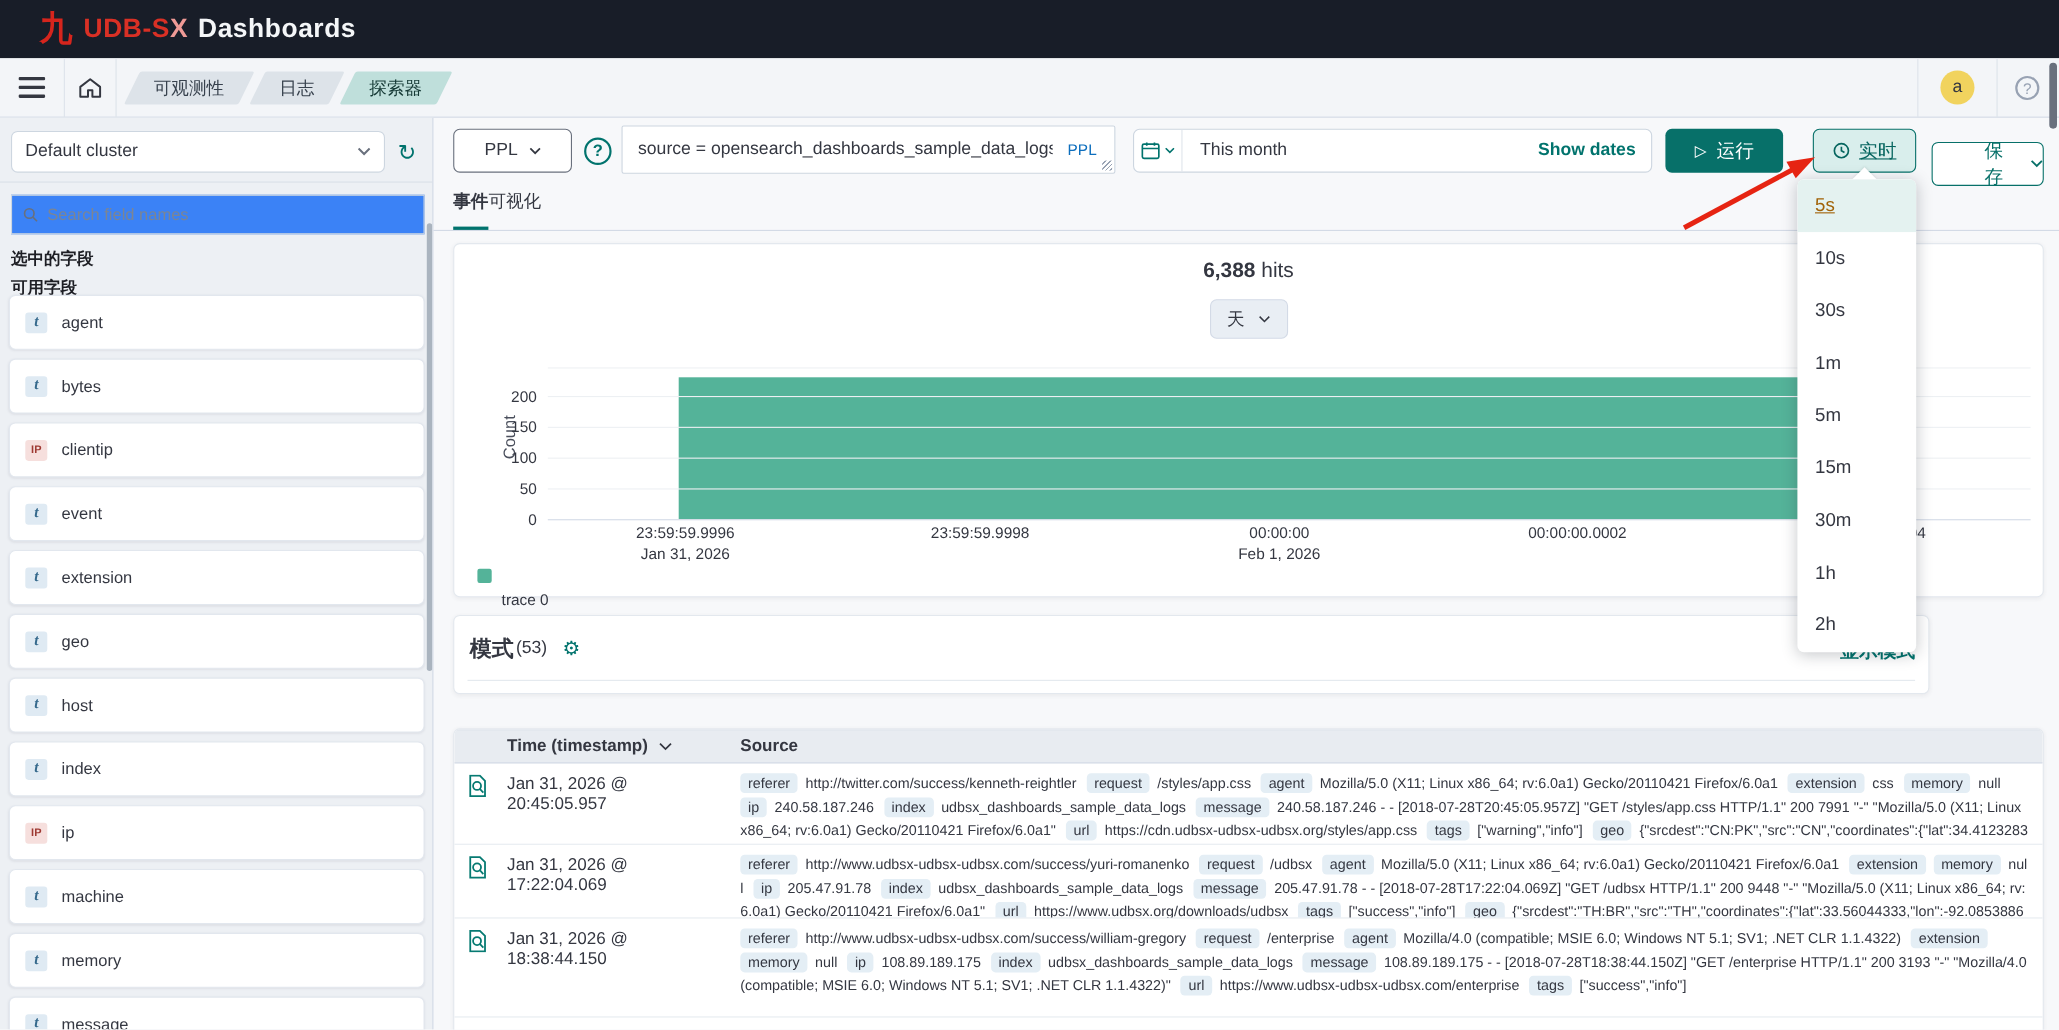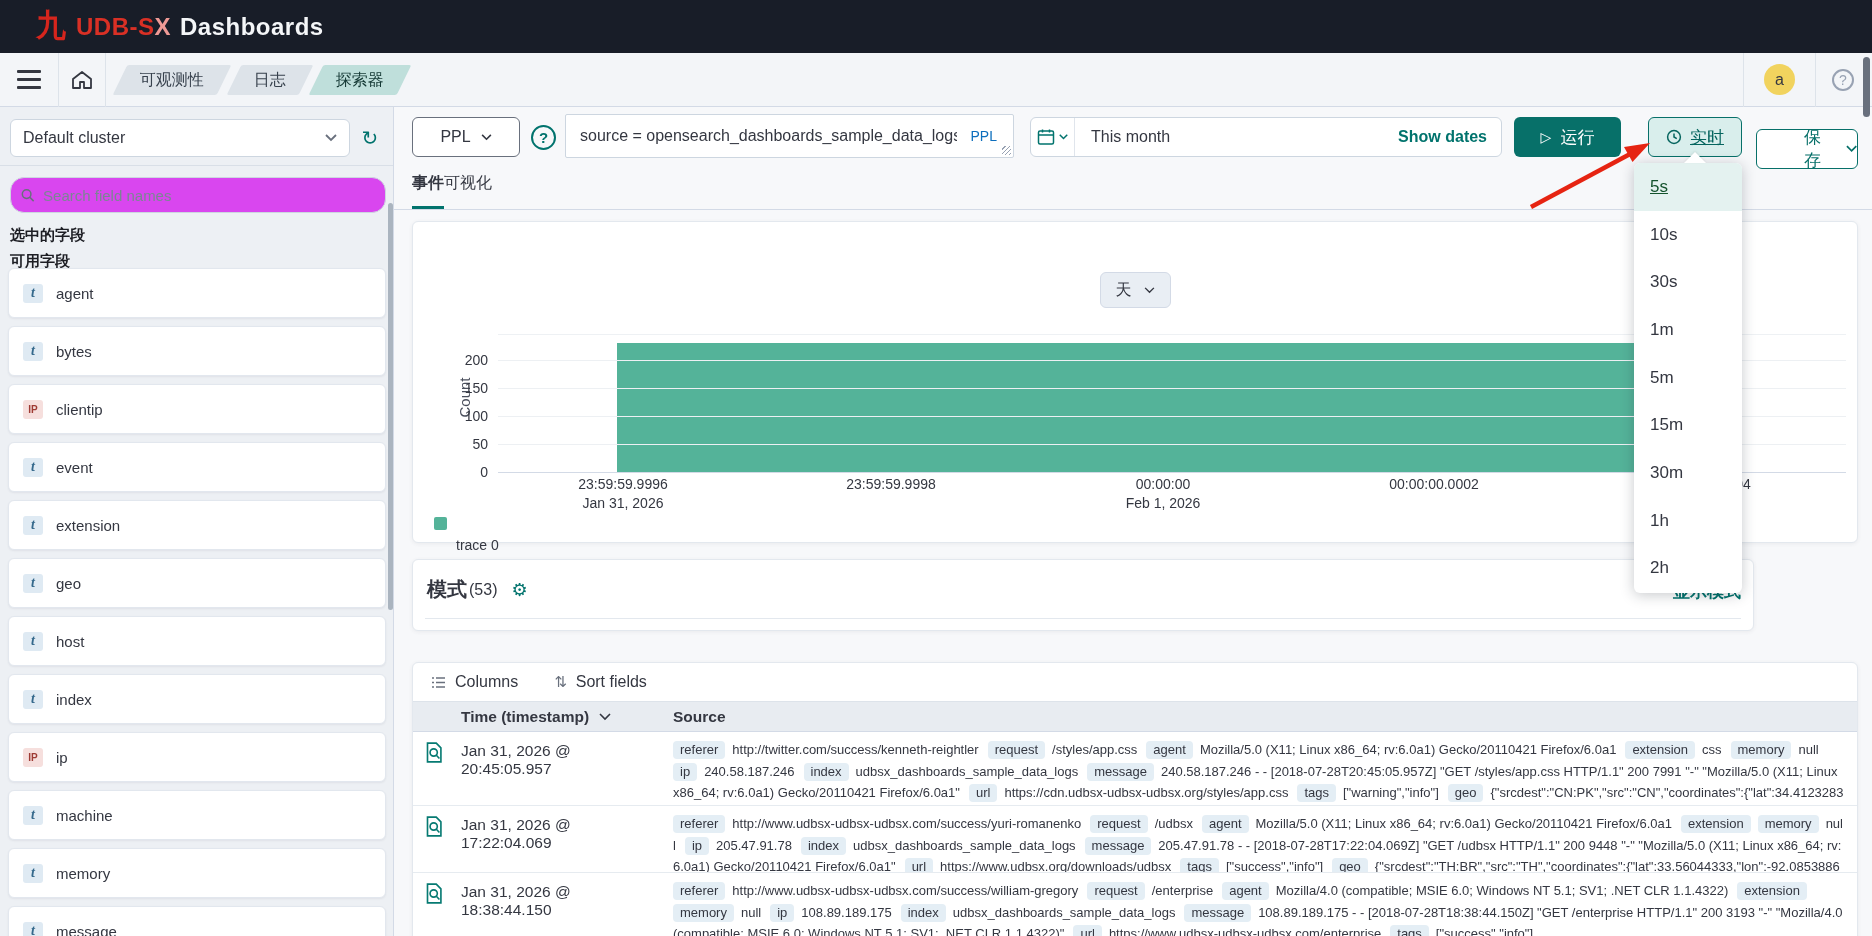--- a/index.html
+++ b/index.html
@@ -32,21 +32,21 @@
   #nav-right { margin-left:auto; display:flex; align-items:center; height:54px; }
   #avatar { width:31px; height:31px; border-radius:50%; background:#f1d35e; display:flex; align-items:center; justify-content:center; font-size:16px; color:#343741; margin:0 20px; }
   #help-circle { width:22px; height:22px; border-radius:50%; border:2px solid #98a2b3; color:#98a2b3; font-size:14px; display:flex; align-items:center; justify-content:center; margin:0 18px 0 16px; }
 
   
   #sidebar { left:0; top:107px; width:394px; height:829px; background:#edf0f4; border-right:1px solid #d3dae6; overflow:hidden; }
   #cluster-select { position:absolute; left:10px; top:12px; width:340px; height:38px; background:#fff; border:1px solid #cdd6e0; border-radius:6px; display:flex; align-items:center; padding:0 12px; font-size:16px; cursor:pointer; }
   #cluster-select .chev { margin-left:auto; color:#69707d; }
   #refresh-btn { position:absolute; left:354px; top:12px; width:32px; height:38px; display:flex; align-items:center; justify-content:center; color:#01736d; font-size:20px; cursor:pointer; }
   #sidebar-divider { position:absolute; left:0; top:58px; width:394px; height:1px; background:#d9dfe7; }
-  #field-search { position:absolute; left:10px; top:70px; width:376px; height:36px; background:#d946ef; border:1px solid #cdd6e0; border-radius:14px; display:flex; align-items:center; padding:0 10px; }
+  #field-search { position:absolute; left:10px; top:70px; width:376px; height:36px; background:#3b82f6; border:1px solid #cdd6e0; border-radius:0; display:flex; align-items:center; padding:0 10px; }
   #field-search input { border:none; outline:none; font-size:15px; color:#343741; width:100%; margin-left:8px; background:transparent; font-family:inherit; }
   #field-search input::placeholder { color:#7b8594; }
   .side-heading { position:absolute; left:10px; font-size:15px; font-weight:bold; color:#1d1e24; }
   #field-list { position:absolute; left:8px; top:161px; width:378px; }
   .field-card { height:50px; background:#fff; border:1px solid #e2e7ee; border-radius:6px; box-shadow:0 1px 2px rgba(60,70,85,.08); margin-bottom:8px; display:flex; align-items:center; padding:0 14px; cursor:pointer; }
   .type-badge { width:20px; height:19px; border-radius:3px; display:flex; align-items:center; justify-content:center; margin-right:13px; font-weight:bold; }
   .type-badge.t { background:#dfeaf3; color:#35698c; font-family:"Liberation Serif", serif; font-style:italic; font-size:14px; }
   .type-badge.ip { background:#f6dfdd; color:#9e3a33; font-size:10px; }
   .field-name { font-size:15px; color:#343741; }
   #side-scrollbar { position:absolute; left:388px; top:96px; width:5px; height:407px; background:#aab4bf; border-radius:3px; }
@@ -115,21 +115,21 @@
   .expander { width:48px; flex:none; padding:10px 0 0 12px; cursor:pointer; }
   .time-cell { width:202px; flex:none; font-size:15.5px; padding-top:10px; }
   .src-cell { flex:1; padding:7px 10px 0 10px; font-size:13px; line-height:21.5px; word-break:break-all; }
   .fbadge { background:#e4eef5; border-radius:4px; padding:1px 7px 2px; margin-right:7px; white-space:nowrap; }
   .fval { margin-right:9px; }
 
   
   #live-menu-wrap { left:1634px; top:163px; width:108px; height:430px; background:#fff; border-radius:6px; box-shadow:0 2px 14px rgba(30,40,50,.25); z-index:50; overflow:hidden; }
   #popover-arrow { left:1684px; top:152px; width:0; height:0; border-left:11px solid transparent; border-right:11px solid transparent; border-bottom:11px solid #fff; z-index:51; filter:drop-shadow(0 -1px 1px rgba(0,0,0,.08)); }
   .live-item { height:47.7px; display:flex; align-items:center; padding-left:16px; font-size:17px; color:#343741; cursor:pointer; }
-  .live-item.selected { background:#e4f2f0; color:#14532d; }
+  .live-item.selected { background:#e4f2f0; color:#a16207; }
   .live-item.selected span { text-decoration:underline; }
 
   
   #annotation-layer { left:0; top:0; width:1872px; height:936px; z-index:60; pointer-events:none; }
   #window-scrollbar { left:1863px; top:57px; width:7px; height:60px; background:#69707d; border-radius:4px; z-index:70; }
 </style>
 </head>
 <body>
 
 <header class="abs" id="app-header">
@@ -283,20 +283,21 @@
       <path d="M1 1 L6 6 L11 1" fill="none" stroke="#077069" stroke-width="1.8"></path>
     </svg>
 </div>
 
 <div class="abs" id="tab-row">
     <div class="tab active">事件</div>
     <div class="tab">可视化</div>
   </div>
 
 <section class="abs card" id="chart-card">
+  <div id="hits-line"><b>6,388</b> <span>hits</span></div>
   <div id="range-line">
     <div id="interval-select">
       <span>天</span>
       <svg width="11" height="7" viewBox="0 0 12 8">
           <path d="M1 1 L6 6 L11 1" fill="none" stroke="#343741" stroke-width="1.6"></path>
         </svg>
     </div>
   </div>
   <div id="plot">
     <div id="ylabel">Count</div>
@@ -329,32 +330,20 @@
   <div id="patterns-head">
     <span id="patterns-title">模式</span>
     <span id="patterns-count">(53)</span>
     <span id="patterns-gear">⚙</span>
   </div>
   <span id="patterns-action">显示模式</span>
   <div id="patterns-divider"></div>
 </section>
 
 <section class="abs card" id="table-card">
-  <div id="table-toolbar">
-    <div class="toolbar-btn">
-      <svg width="15" height="13" viewBox="0 0 15 13">
-          <path d="M1 2 H3 M5 2 H14 M1 6.5 H3 M5 6.5 H14 M1 11 H3 M5 11 H14" stroke="#69707d" stroke-width="1.6"></path>
-        </svg>
-      <span>Columns</span>
-    </div>
-    <div class="toolbar-btn">
-      <span class="toolbar-icon">⇅</span>
-      <span>Sort fields</span>
-    </div>
-  </div>
   <div id="grid-header">
     <div class="col-expand"></div>
     <div class="col-time">
       <span>Time (timestamp)</span>
       <svg width="12" height="8" viewBox="0 0 12 8">
           <path d="M1 1 L6 6 L11 1" fill="none" stroke="#343741" stroke-width="1.6"></path>
         </svg>
     </div>
     <div class="col-source">Source</div>
   </div>

